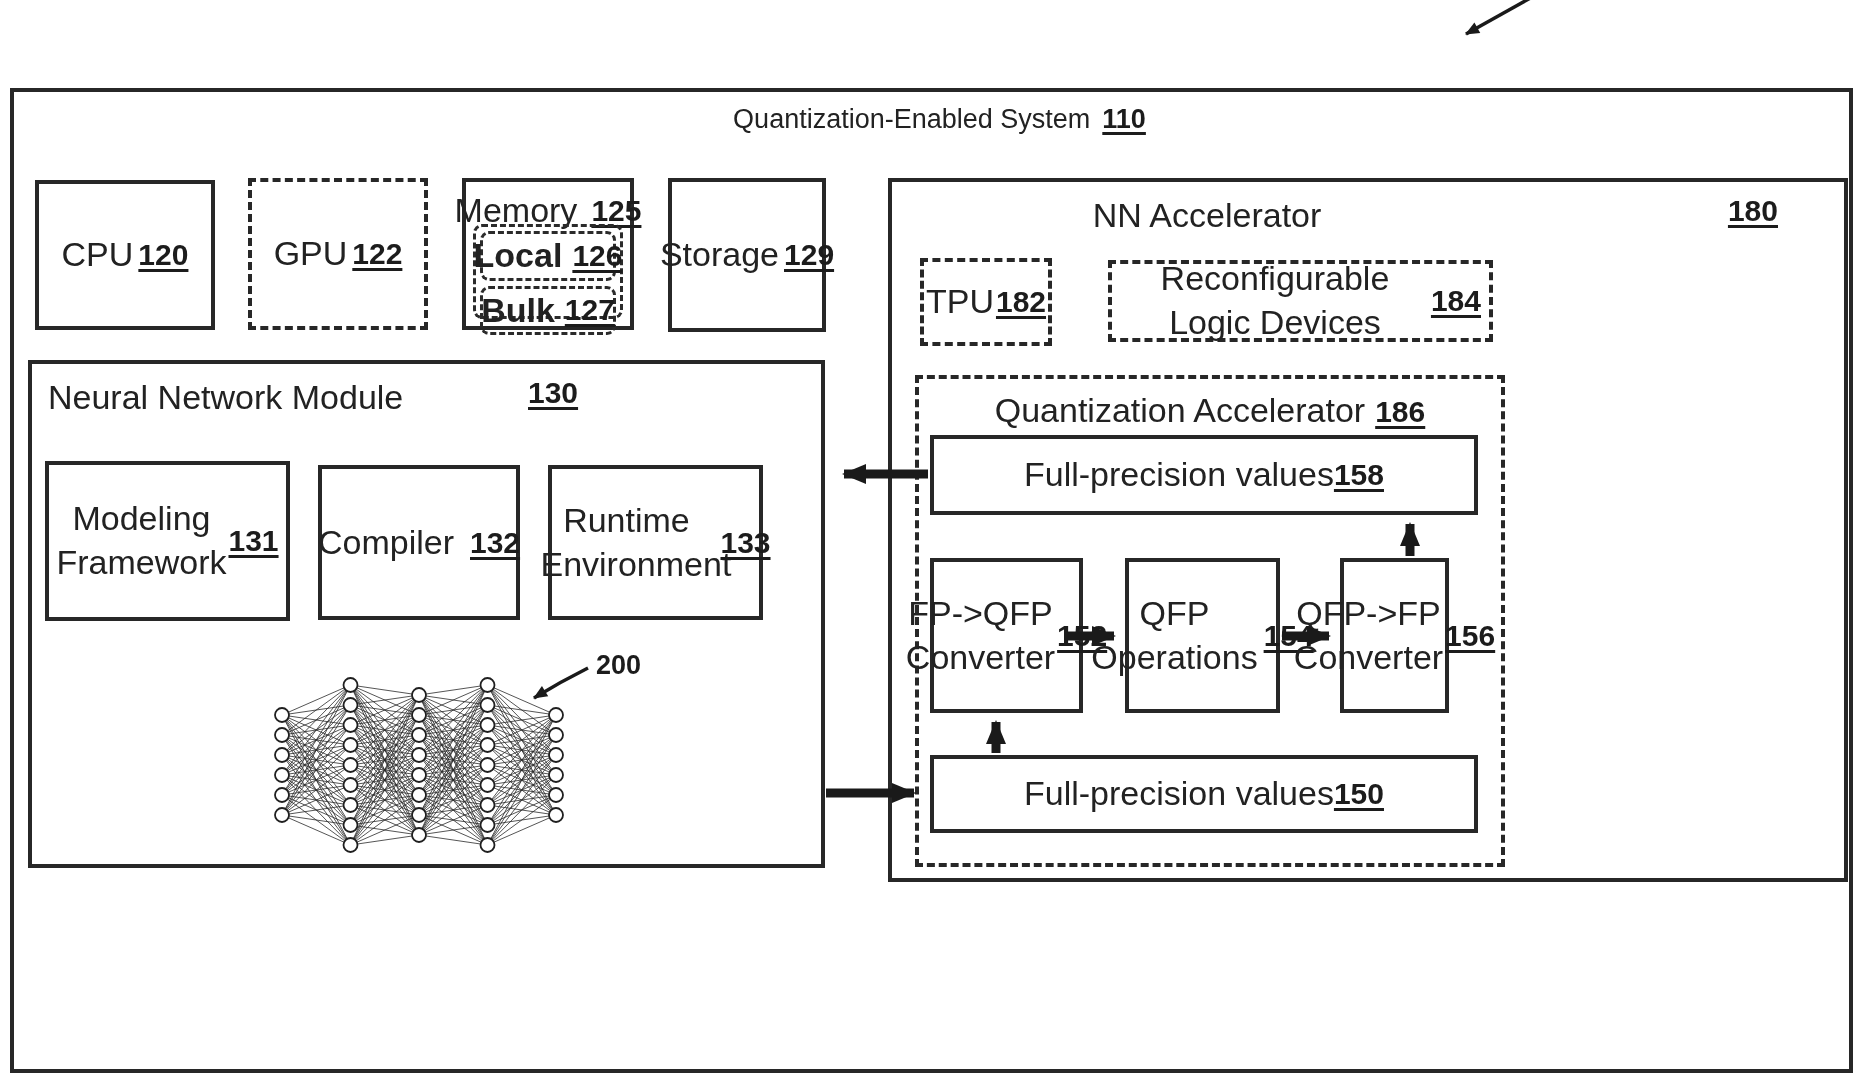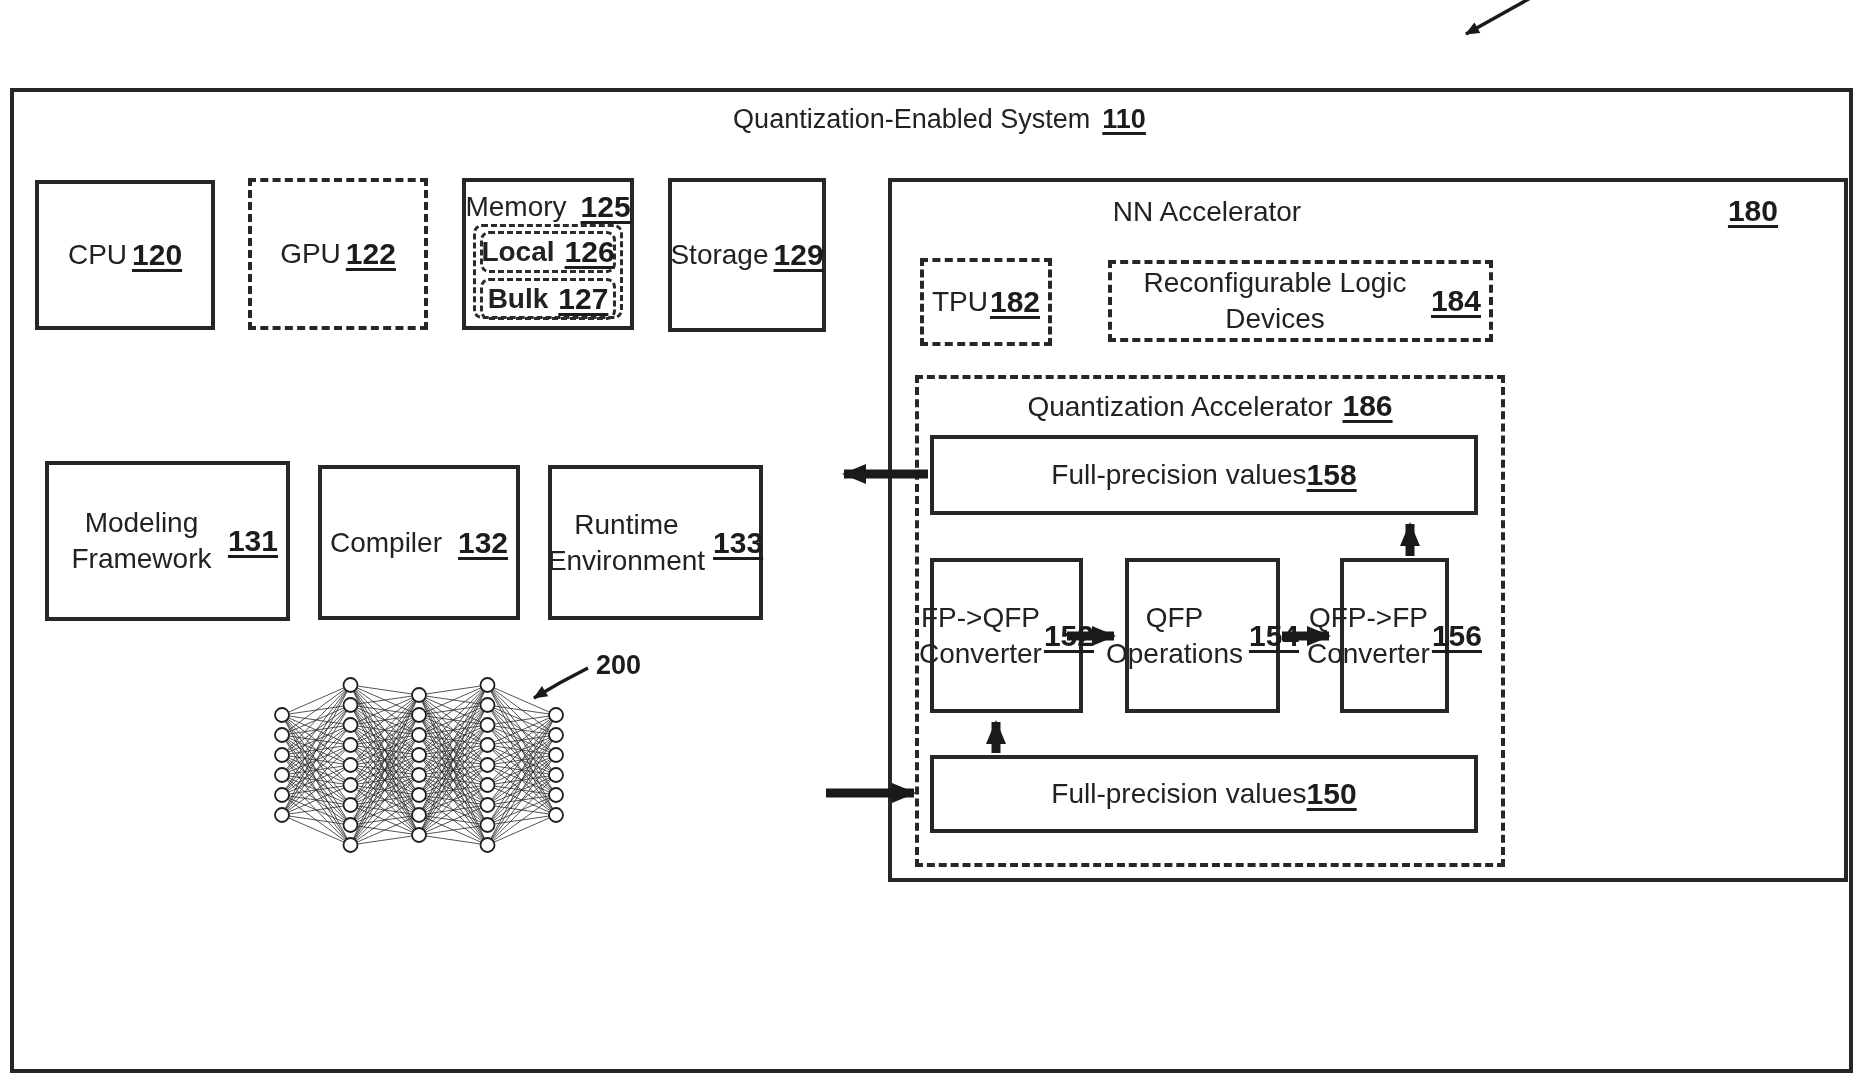--- a/index.html
+++ b/index.html
@@ -8,21 +8,21 @@
     position: relative; width: 1876px; height: 1087px;
     background: #ffffff; overflow: hidden;
     font-family: "Liberation Sans", sans-serif; color: #222;
   }
   .bx { position: absolute; border: 4px solid #272727; background: transparent; }
   .dash { border-style: dashed; }
   .dot  { border: 3px dashed #2b2b2b; border-radius: 9px; }
   .cc { display: flex; flex-direction: row; align-items: center; justify-content: center;
         text-align: center; height: 100%; gap: 5px; padding: 16px 8px; }
   .row { display: flex; flex-direction: row; align-items: center; justify-content: center; gap: 14px; }
-  .lbl { font-size: 28px; line-height: 1.28; color: #222; }
+  .lbl { font-size: 34px; line-height: 1.28; color: #222; }
   .ref { font-size: 30px; font-weight: 700; color: #1c1c1c;
          text-decoration: underline; text-underline-offset: 4px; text-decoration-thickness: 2.5px; }
 
   
   .b-outer   { left: 10px;  top: 88px;  width: 1843px; height: 985px; }
   .b-cpu     { left: 35px;  top: 180px; width: 180px;  height: 150px; }
   .b-gpu     { left: 248px; top: 178px; width: 180px;  height: 152px; }
   .b-mem     { left: 462px; top: 178px; width: 172px;  height: 152px; }
   .b-sto     { left: 668px; top: 178px; width: 158px;  height: 154px; }
   .b-nna     { left: 888px; top: 178px; width: 960px;  height: 704px; }
@@ -173,20 +173,24 @@
     </div>
   </div>
 
   <div class="bx b-fp150">
     <div class="cc" style="gap:0;">
       <span class="lbl">Full-precision values</span>
       <span class="ref">150</span>
     </div>
   </div>
 
+  <div class="bx b-nnm">
+    <span class="lbl nnm-lbl">Neural Network Module</span>
+    <span class="ref nnm-ref">130</span>
+  </div>
 
   <div class="bx b-mf">
     <div class="cc" style="gap:2px;">
       <span class="lbl lbl-narrow-mf">Modeling Framework</span>
       <span class="ref">131</span>
     </div>
   </div>
 
   <div class="bx b-comp">
     <div class="cc" style="gap:16px;">

